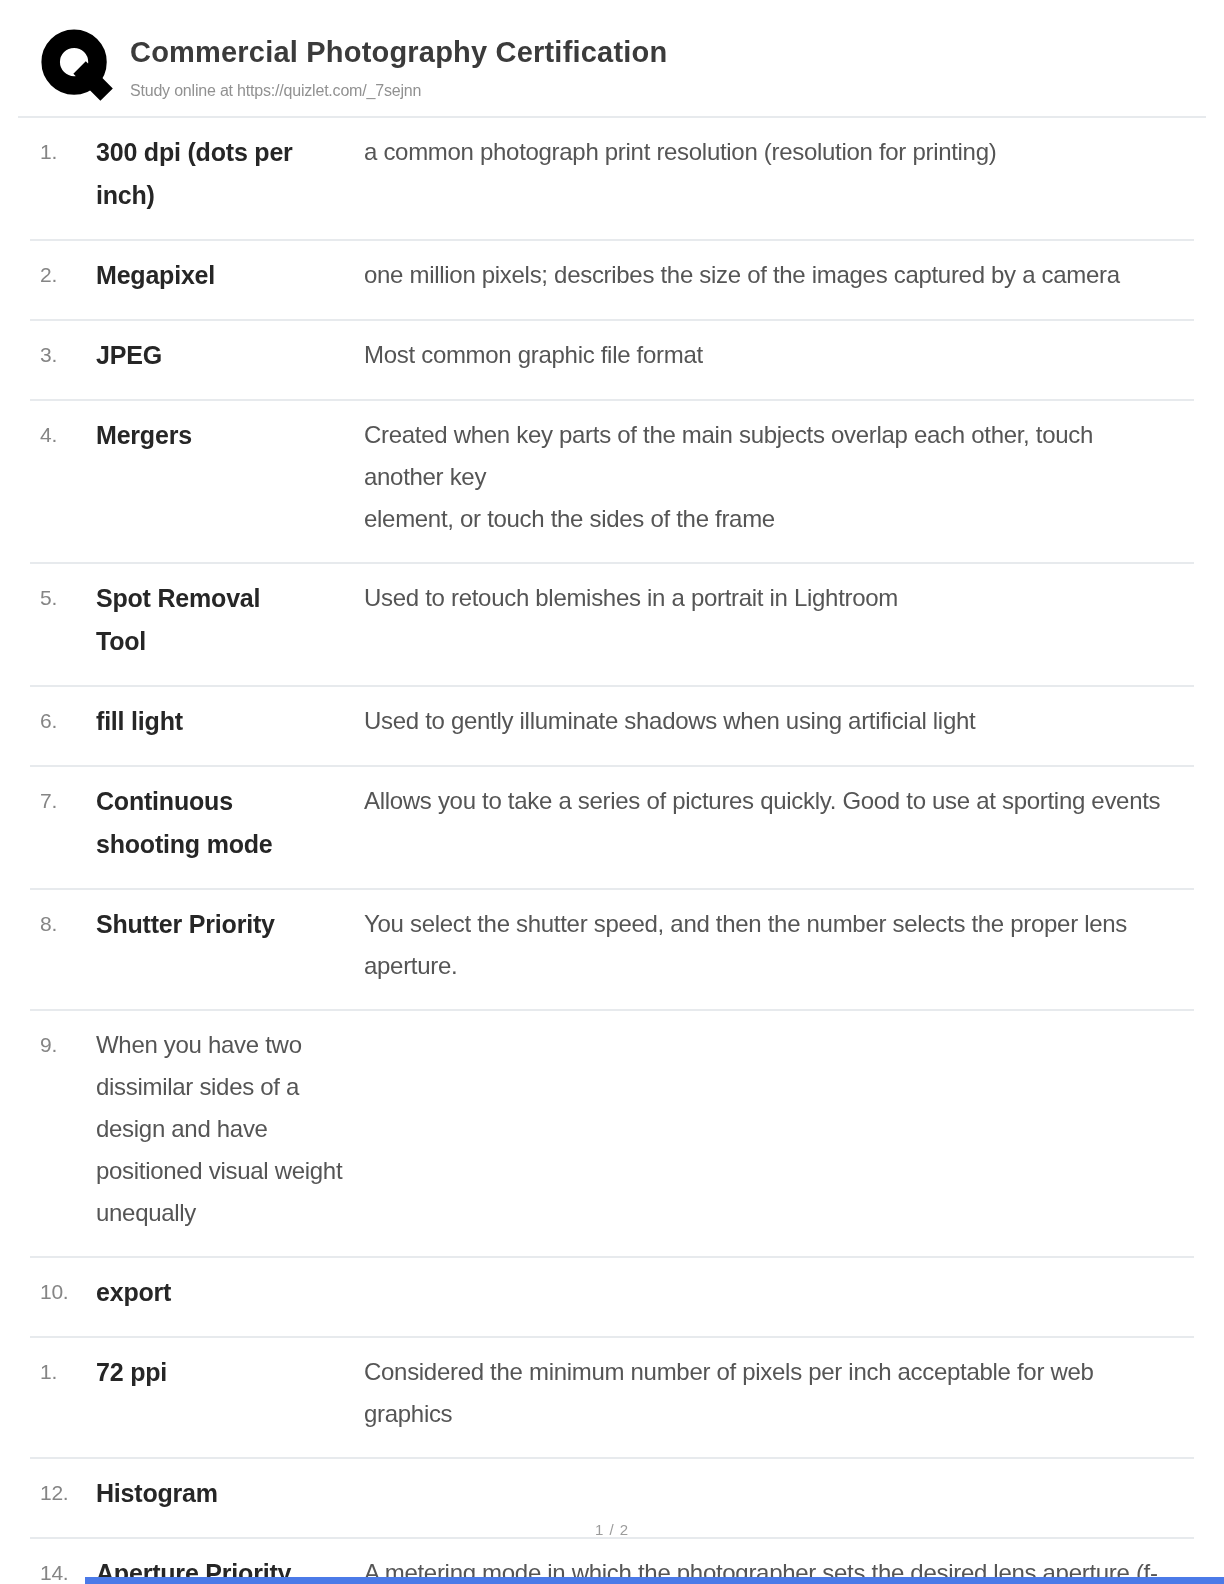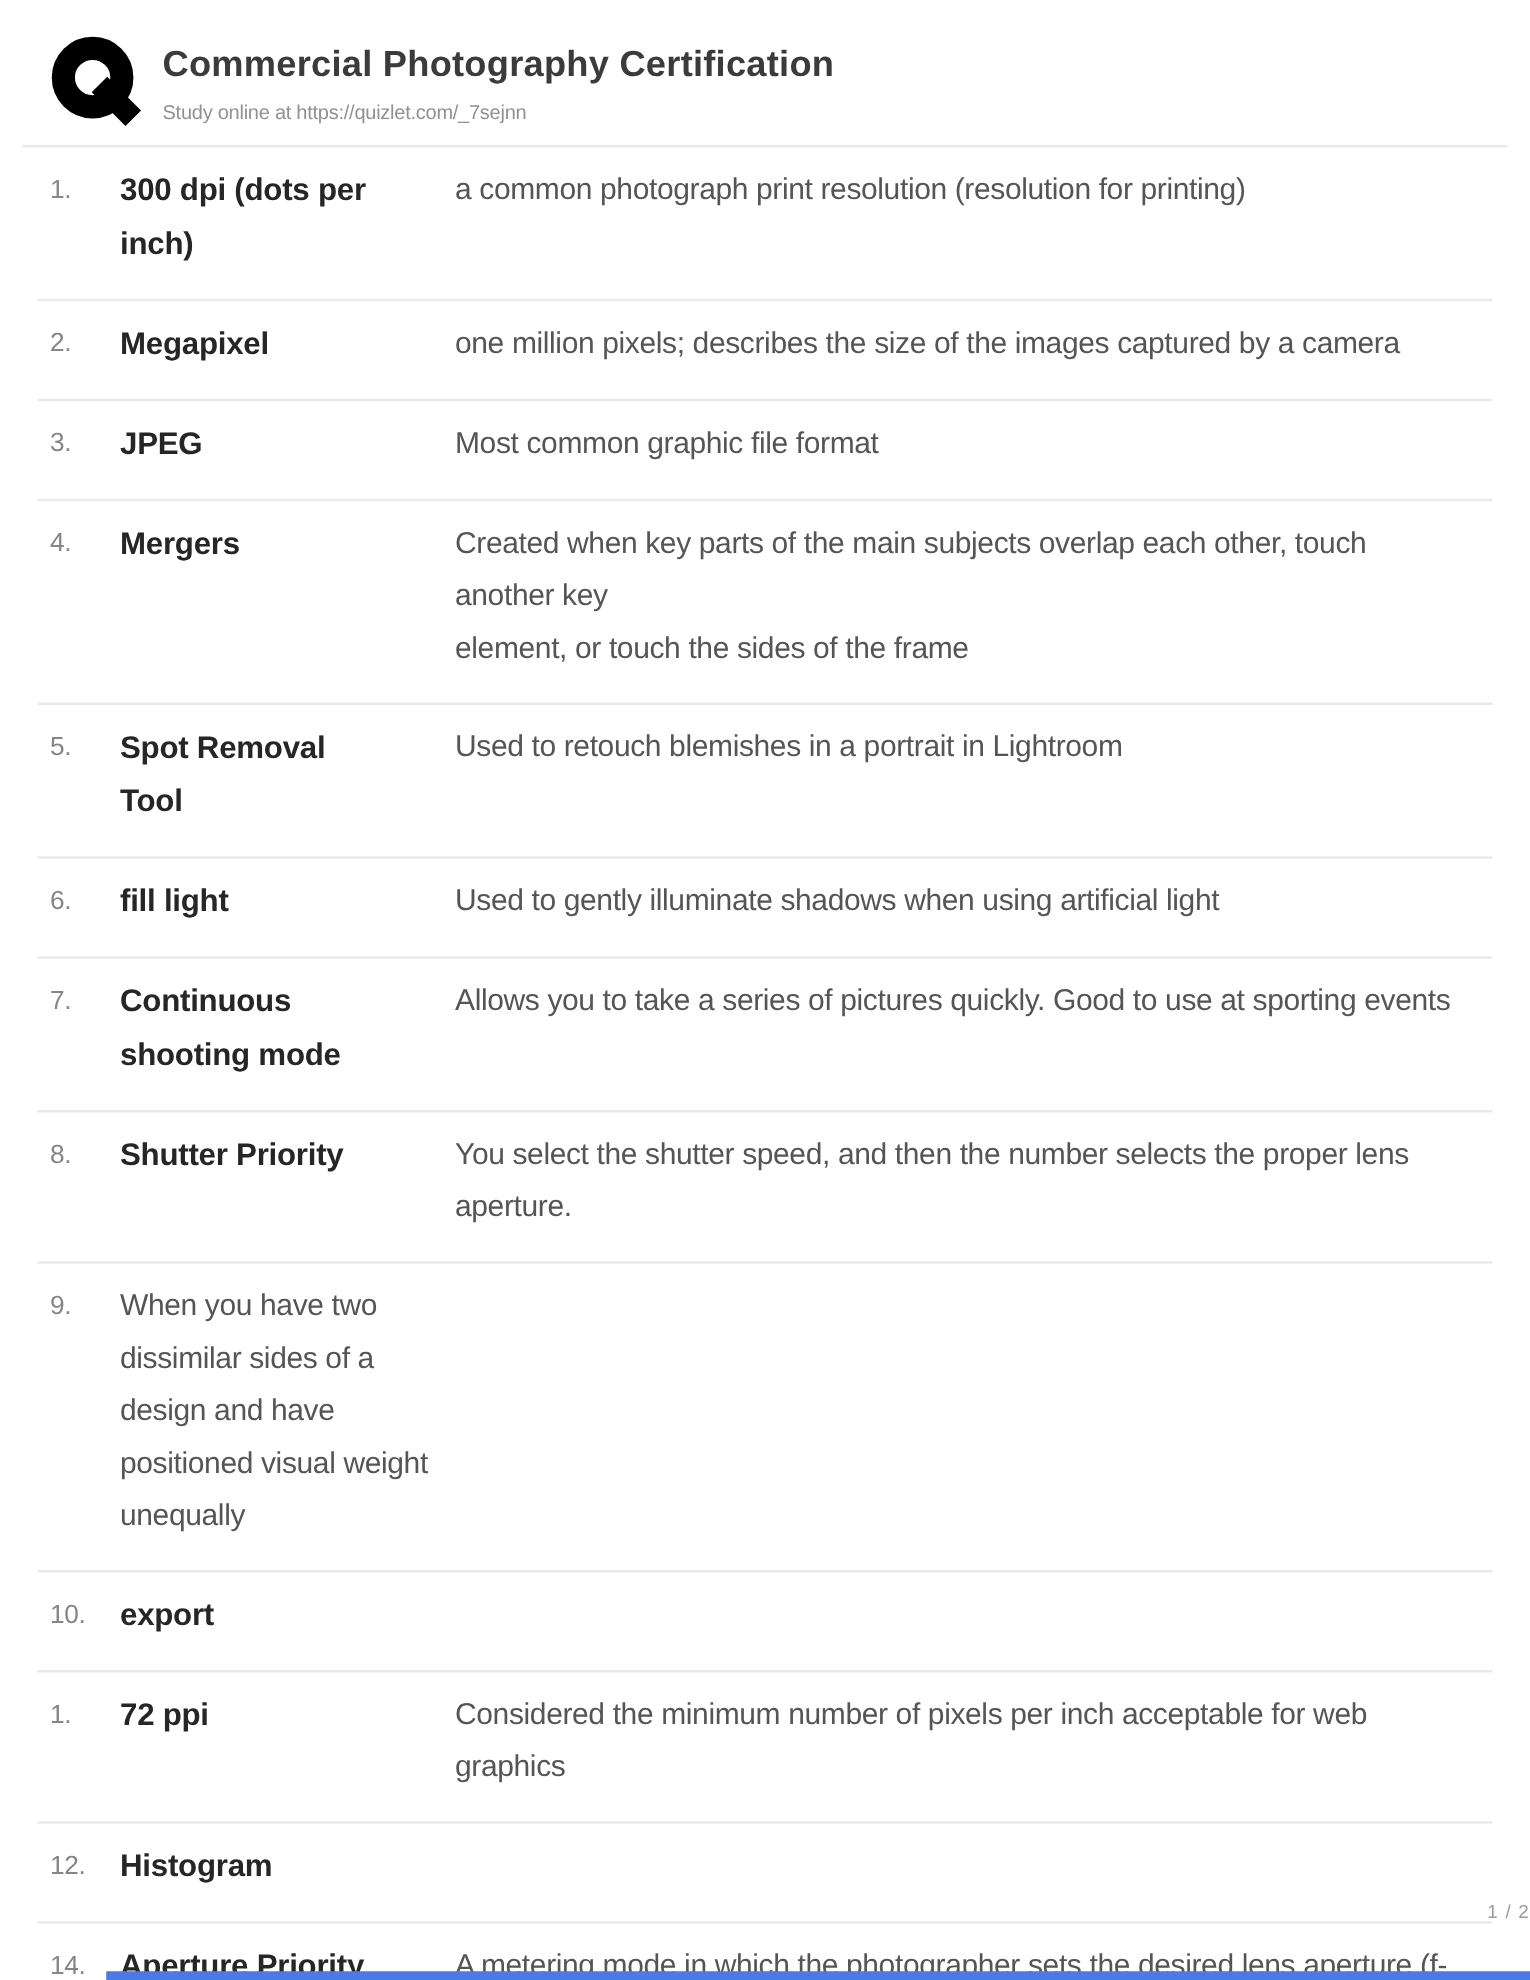--- a/index.html
+++ b/index.html
@@ -27,21 +27,21 @@
   .term{
     font-size:25px;font-weight:700;color:#262626;line-height:43px;
     white-space:pre-line;letter-spacing:-0.2px;
   }
   .def{
     font-size:24px;font-weight:400;color:#555555;line-height:42px;
     white-space:pre-line;letter-spacing:-0.3px;max-width:805px;
   }
   
   .page-indicator{
-    position:absolute;left:0;right:0;bottom:46px;text-align:right;
+    position:absolute;left:0;right:0;bottom:46px;text-align:center;
     font-size:15px;color:#9b9b9b;letter-spacing:1px;
   }
   .accent-bar{
     position:absolute;left:85px;right:0;bottom:0;height:7px;background:#4b7ae8;
   }
 </style>
 </head>
 <body>
 
 <div class="header">

